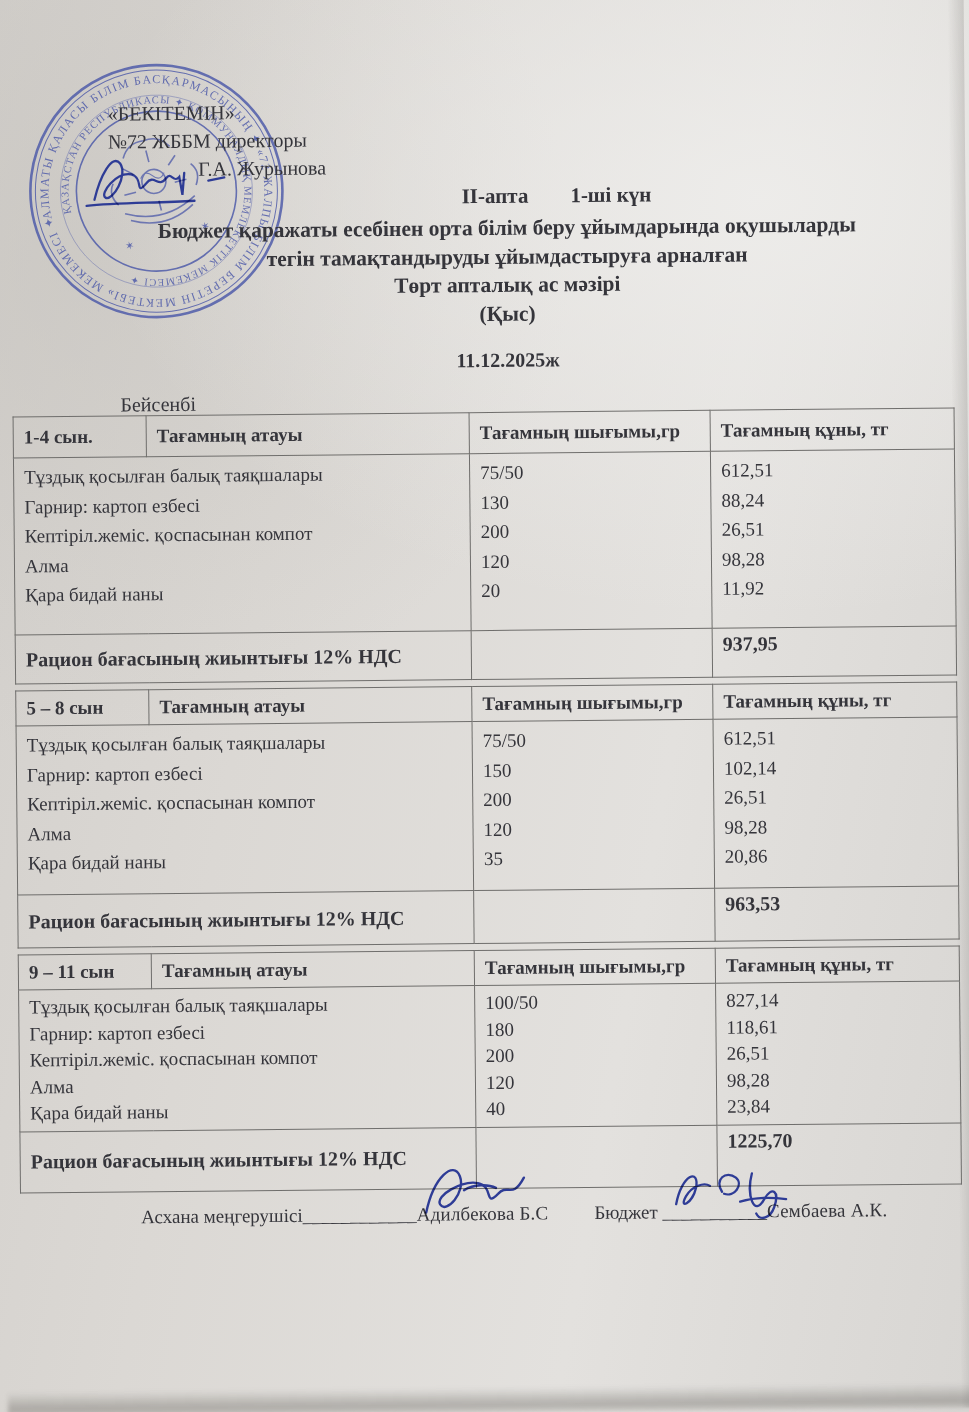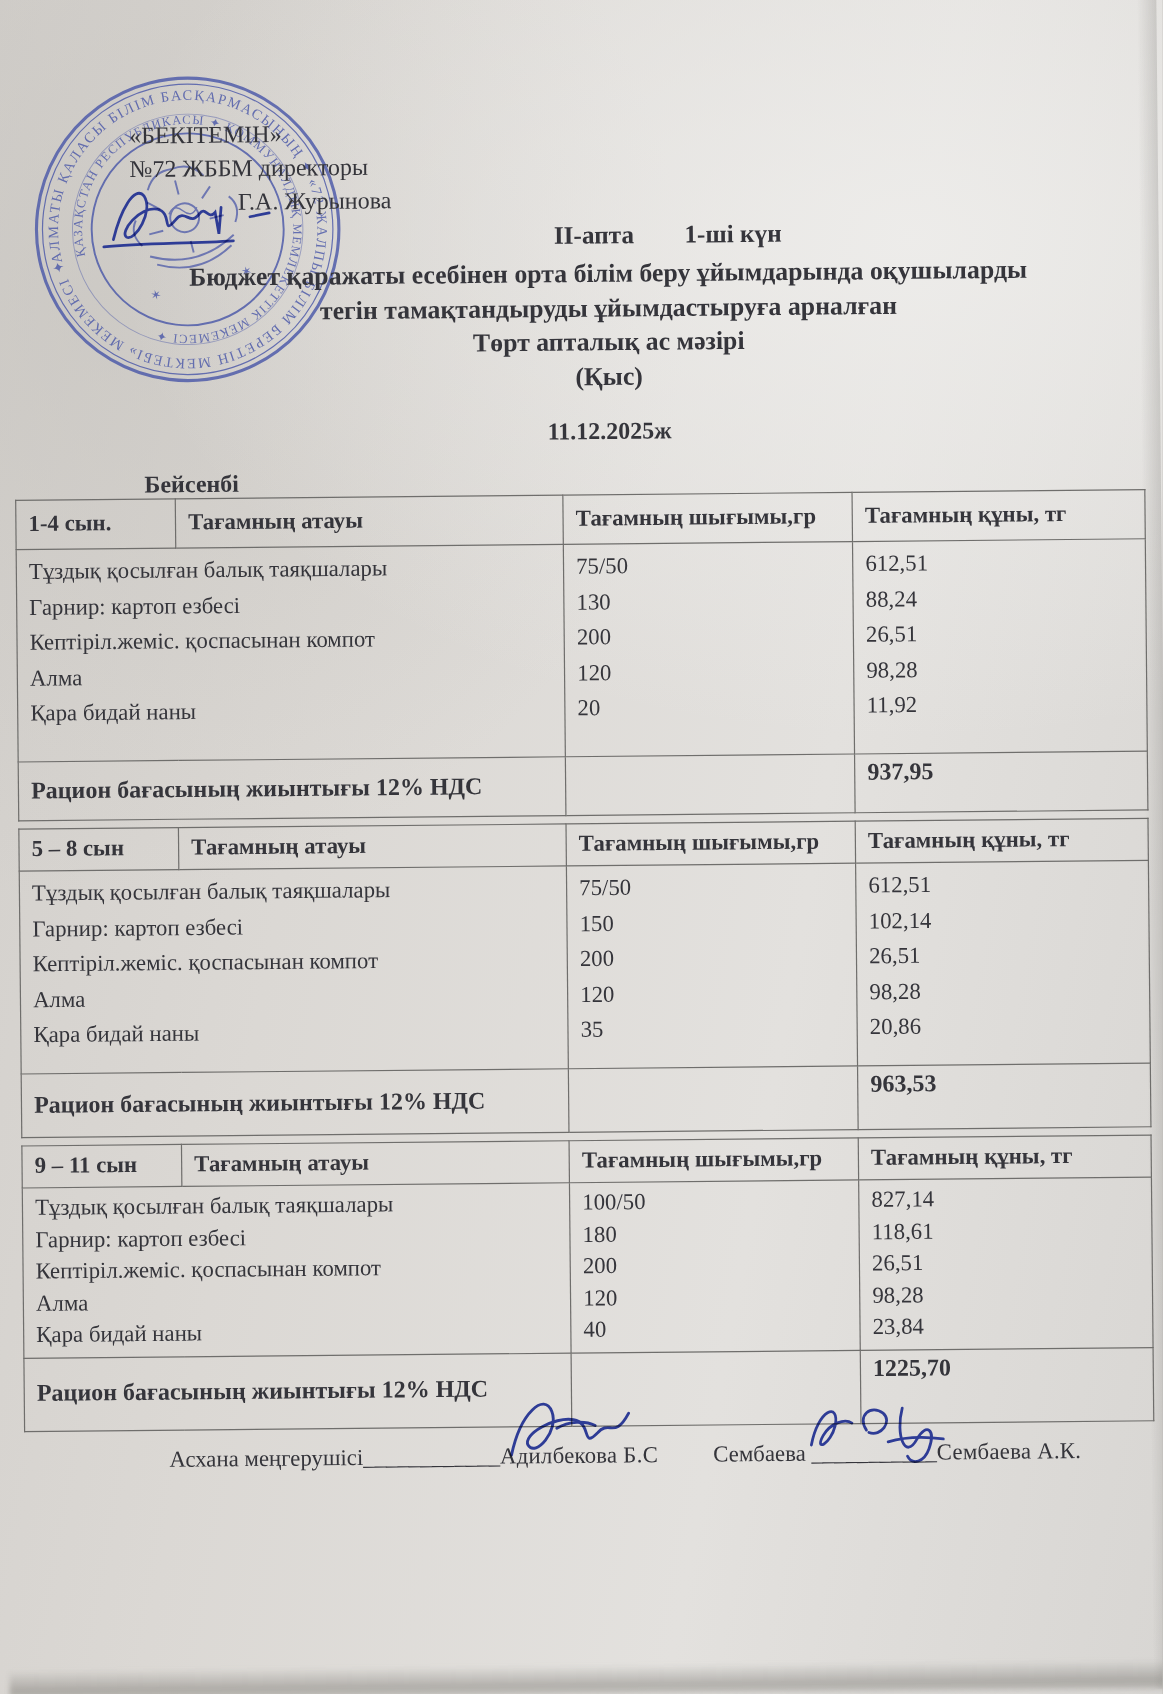--- a/index.html
+++ b/index.html
@@ -17,21 +17,21 @@
     color:#35353b;
   }
   .tilt{position:absolute;inset:0;transform:rotate(-0.55deg);transform-origin:50% 40%;}
   .abs{position:absolute;}
   .approve{left:112px;top:96px;font-size:20px;line-height:28px;}
   .approve .indent{padding-left:90px;}
   .weekline{left:160px;top:184px;width:800px;text-align:center;font-weight:bold;font-size:21px;}
   .weekline .gap{display:inline-block;width:42px;}
   .titleblock{left:25px;top:214px;width:970px;text-align:center;font-weight:bold;font-size:21.5px;line-height:28.5px;}
   .dateline{left:25px;top:349px;width:970px;text-align:center;font-weight:bold;font-size:20px;}
-  .weekday{left:122px;top:390px;font-weight:bold;font-size:20px;}
+  .weekday{left:122px;top:390px;font-weight:normal;font-size:20px;}
   .tables{left:14px;top:412px;width:941px;}
   table{width:941px;border-collapse:collapse;table-layout:fixed;}
   table+table{margin-top:6px;}
   col.c1{width:133px;}col.c2{width:323px;}col.c3{width:241px;}col.c4{width:244px;}
   th,td{border:1.6px solid #6f6e6c;padding:4px 10px;text-align:left;vertical-align:top;
         font-size:19px;font-family:"Liberation Serif","DejaVu Serif",serif;}
   th{font-weight:bold;}
   tr.hdr th{height:30px;vertical-align:middle;padding-top:2px;padding-bottom:2px;}
   #t1 tr.hdr th{height:36px;}
   td.lines{white-space:pre-line;line-height:29.5px;}
@@ -231,21 +231,21 @@
         <tr class="total">
           <td colspan="2">Рацион бағасының жиынтығы 12% НДС</td>
           <td></td>
           <td style="vertical-align:top;">1225,70</td>
         </tr>
       </tbody>
         </table>
     </div>
 
     <div class="abs footer">
-      <span>Асхана меңгерушісі</span><span>____________</span><span class="name">Адилбекова Б.С</span><span class="spacer"></span><span>Сембаева</span> <span>___________</span><span class="name">Сембаева А.К.</span>
+      <span>Асхана меңгерушісі</span><span>____________</span><span class="name">Адилбекова Б.С</span><span class="spacer"></span><span>Бюджет</span> <span>___________</span><span class="name">Сембаева А.К.</span>
     </div>
 
     <svg class="abs sig" style="left:398px;top:1150px;width:150px;height:80px;" viewBox="0 0 150 80">
       <g stroke="#2e3c96" stroke-width="2.4" fill="none" stroke-linecap="round">
         <path d="M22,62 C30,26 50,10 56,26 C62,42 42,64 36,54 C31,45 58,30 74,33 C90,36 80,58 94,44 C104,33 108,50 120,28"></path>
         <path d="M60,40 C70,34 84,34 92,38"></path>
       </g>
     </svg>
 
     <svg class="abs sig" style="left:658px;top:1158px;width:140px;height:74px;" viewBox="0 0 140 74">

